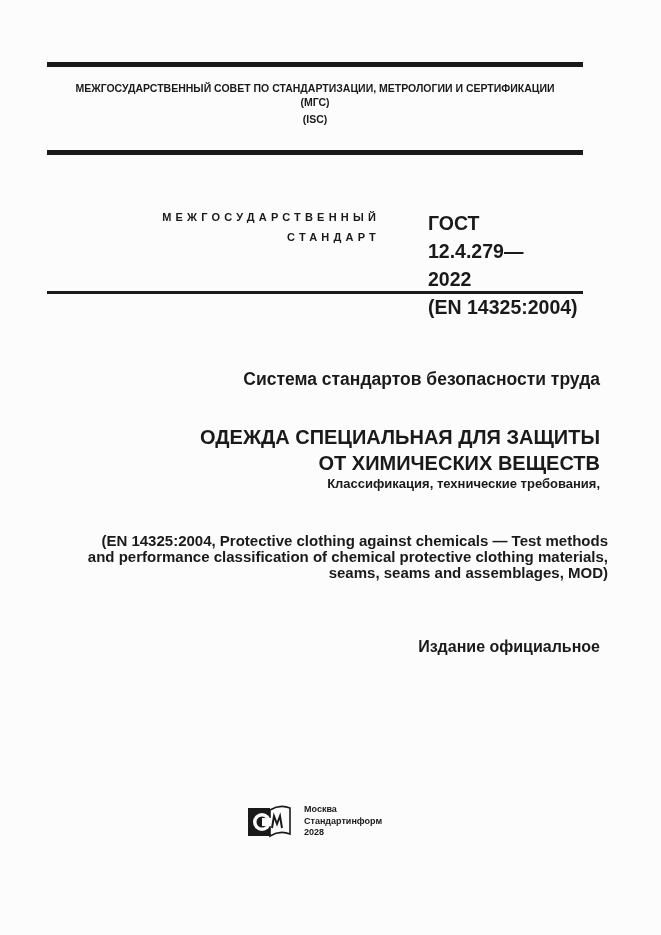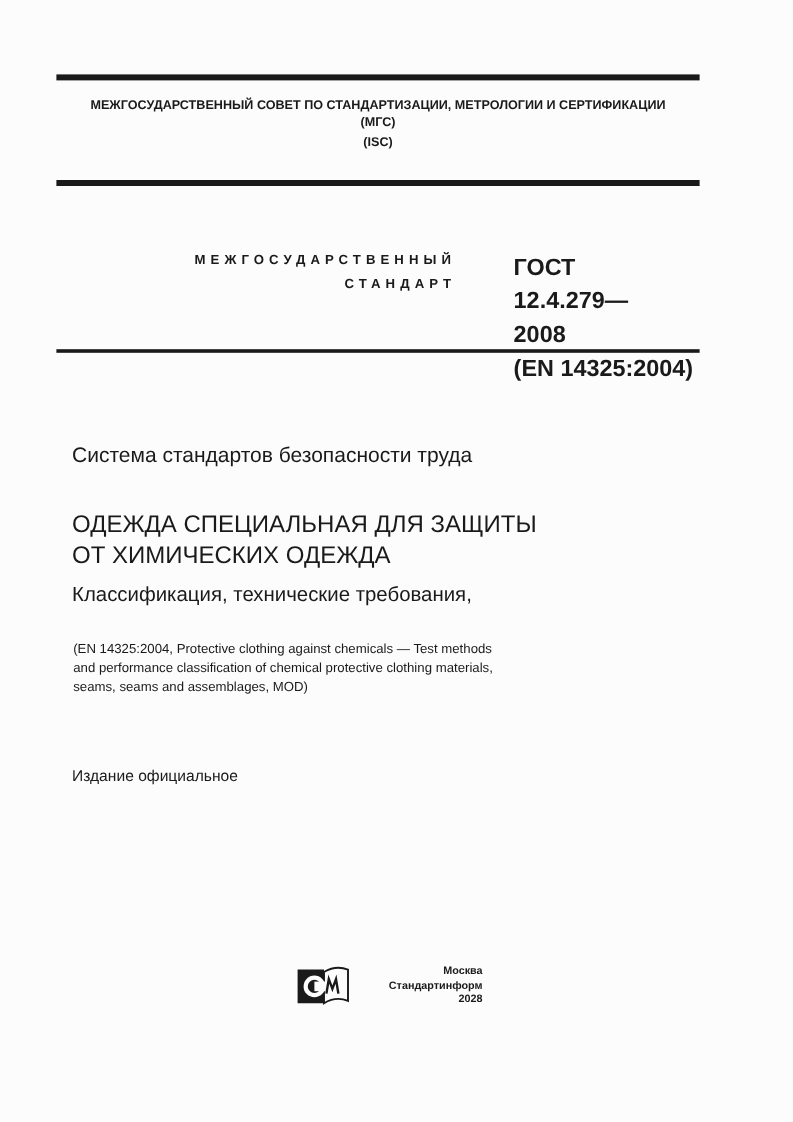--- a/index.html
+++ b/index.html
@@ -56,44 +56,44 @@
       font-size: 19.5px;
       line-height: 28px;
       margin-top: 35px;
     }
     .gost-block div { white-space: nowrap; }
 
     .title-block {
       position: absolute;
       left: 60px;
       width: 540px;
-      text-align: left;
-      font-weight: normal;
+      text-align: right;
+      font-weight: bold;
     }
     .system-title { top: 368px; font-size: 17.5px; line-height: 22px; }
     .main-title { top: 404px; font-size: 20px; line-height: 26px; margin-top: 20px; }
-    .sub-title { top: 484px; font-size: 17px; line-height: 24px; }
-    .en-title { top: 533px; font-size: 11px; line-height: 16px; left: 61px; width: 560px; }
-    .edition { top: 640px; font-size: 13px; line-height: 14px; }
+    .sub-title { top: 472px; font-size: 13px; line-height: 24px; }
+    .en-title { top: 533px; font-size: 15px; line-height: 16px; left: 48px; width: 560px; }
+    .edition { top: 640px; font-size: 16px; line-height: 14px; }
 
     .publisher {
       position: absolute;
       left: 246px;
       top: 804px;
       display: flex;
       align-items: center;
     }
     .logo {
       width: 46px;
       height: 34px;
       position: relative;
     }
     .pub-text {
-      margin-left: 32px;
-      text-align: right;
+      margin-left: 12px;
+      text-align: left;
       font-weight: bold;
       font-size: 9px;
       line-height: 11.5px;
     }
   </style>
 </head>
 <body>
 
 <div class="rule rule-top"></div>
 
@@ -109,31 +109,31 @@
 <div class="rule rule-mid"></div>
 
 <div class="interstate">
   <div>МЕЖГОСУДАРСТВЕННЫЙ</div>
   <div>СТАНДАРТ</div>
 </div>
 
 <div class="gost-block">
   <div>ГОСТ</div>
   <div>12.4.279—</div>
-  <div>2008</div>
+  <div>2022</div>
   <div>(EN 14325:2004)</div>
 </div>
 
 <div class="rule rule-bottom"></div>
 
 <div class="title-block system-title">Система стандартов безопасности труда</div>
 
 <div class="title-block main-title">
   <div>ОДЕЖДА СПЕЦИАЛЬНАЯ ДЛЯ ЗАЩИТЫ</div>
-  <div>ОТ ХИМИЧЕСКИХ ОДЕЖДА</div>
+  <div>ОТ ХИМИЧЕСКИХ ВЕЩЕСТВ</div>
 </div>
 
 <div class="title-block sub-title">
   <div>Классификация, технические требования,</div>
 </div>
 
 <div class="title-block en-title">
   <div>(EN 14325:2004, Protective clothing against chemicals — Test methods</div>
   <div>and performance classification of chemical protective clothing materials,</div>
   <div>seams, seams and assemblages, MOD)</div>

